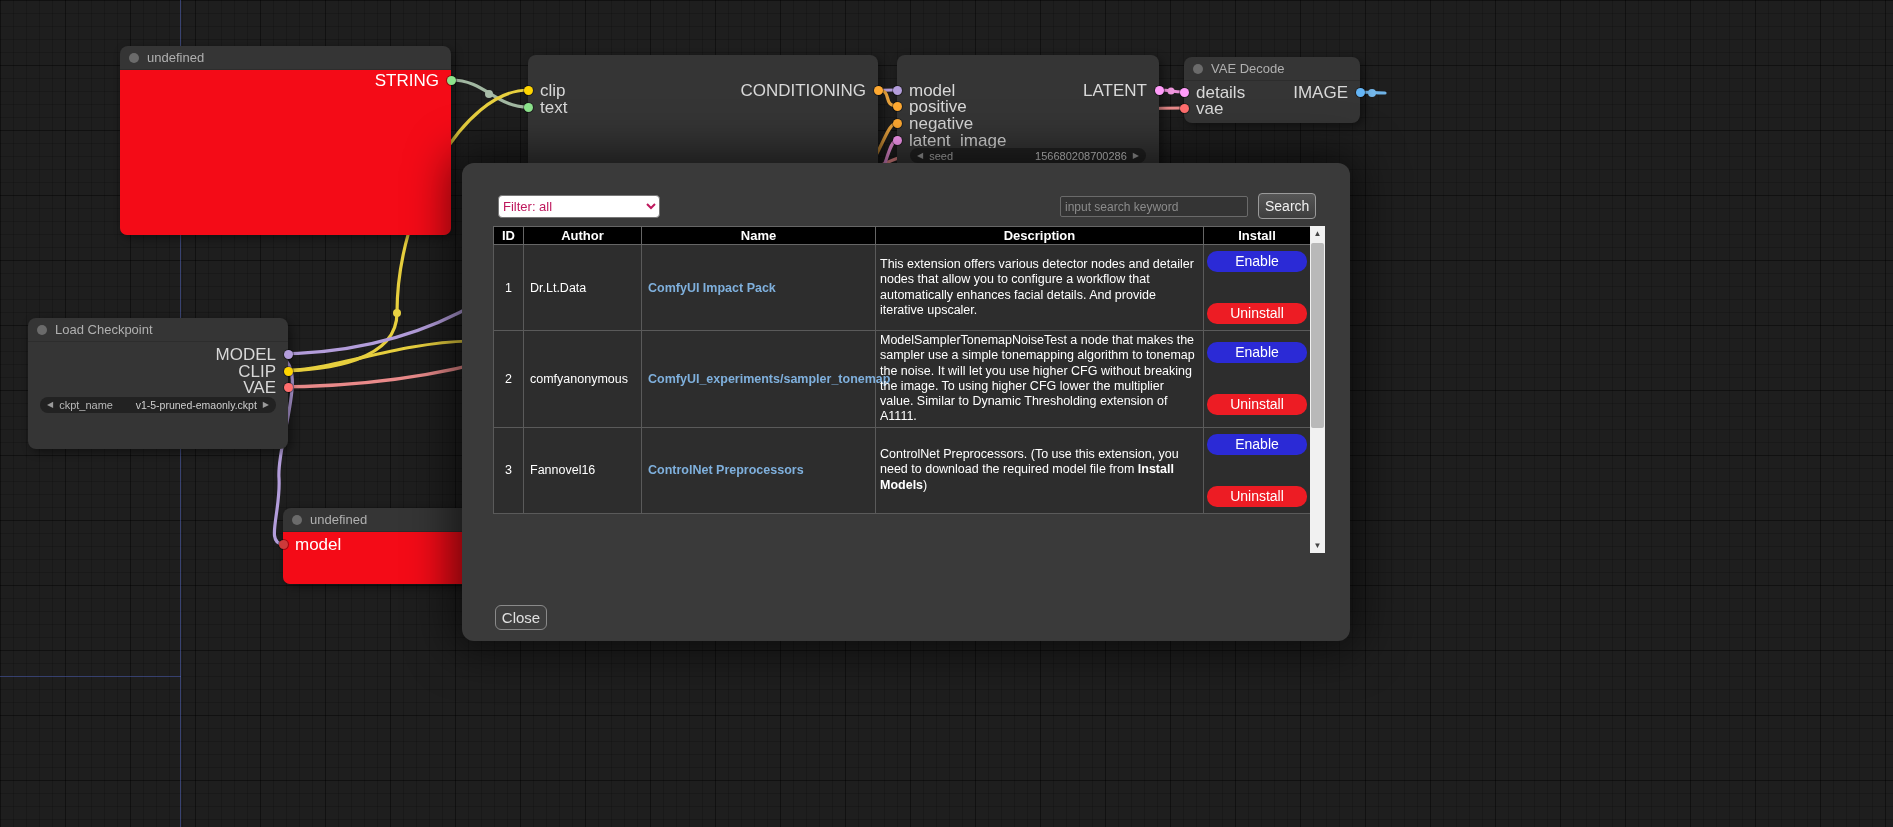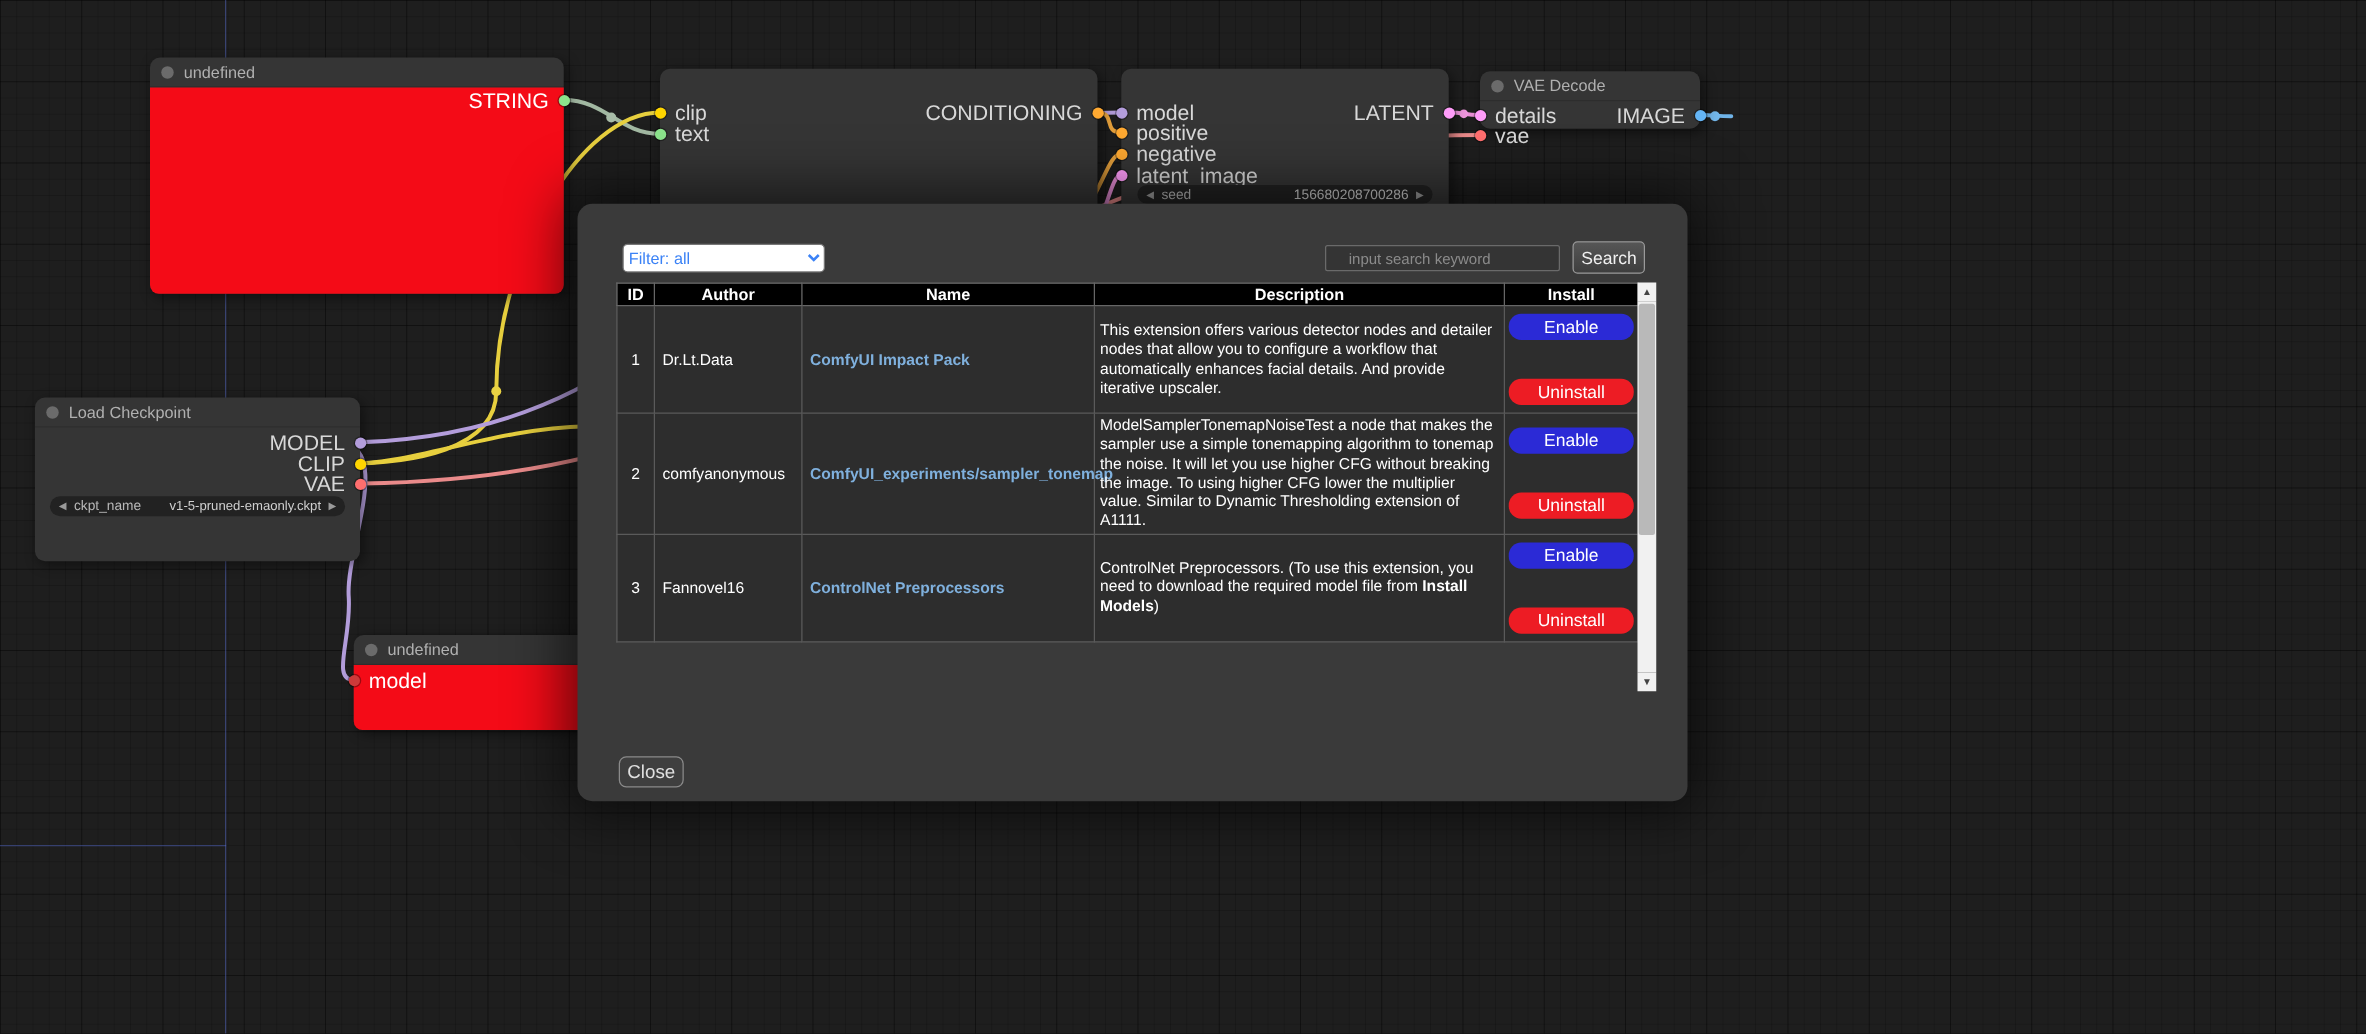--- a/index.html
+++ b/index.html
@@ -42,25 +42,25 @@
   .w-label{color:#b8b8b8;white-space:nowrap;}
   .w-value{margin-left:auto;color:#cfcfcf;white-space:nowrap;}
   .w-value.small{font-size:10.5px;}
   .w-arrow{font-size:8px;color:#9a9a9a;line-height:1;flex:0 0 auto;}
 
   
   .modal{position:absolute;left:462px;top:163px;width:888px;height:478px;z-index:10;
          background:#3a3a3a;border-radius:12px;box-shadow:0 0 45px 10px rgba(0,0,0,.6);
          color:#fff;}
   .filter-select{position:absolute;left:36px;top:32px;width:162px;height:23px;
-                 font-family:"Liberation Sans",sans-serif;font-size:13px;color:#3b82f6;
+                 font-family:"Liberation Sans",sans-serif;font-size:13px;color:#be185d;
                  background:#fff;border:1px solid #777;border-radius:4px;}
   .search-input{position:absolute;left:598px;top:33px;width:188px;height:21px;
                 background:#343434;border:1px solid #6a6a6a;border-radius:2px;
-                color:#ddd;font-family:"Liberation Sans",sans-serif;font-size:12px;padding:0 18px;}
+                color:#ddd;font-family:"Liberation Sans",sans-serif;font-size:12px;padding:0 4px;}
   .search-input::placeholder{color:#8b8b8b;}
   .search-btn{position:absolute;left:796px;top:30px;width:58px;height:26px;
               background:linear-gradient(#565656,#3e3e3e);border:1px solid #9a9a9a;border-radius:4px;
               color:#f0f0f0;font-family:"Liberation Sans",sans-serif;font-size:14px;cursor:pointer;}
   .ext-table{position:absolute;left:31px;top:63px;width:817px;border-collapse:collapse;
              table-layout:fixed;font-size:12.5px;color:#fff;}
   .ext-table th{background:#000;color:#fff;font-weight:bold;font-size:13px;
                 border:1px solid #666;padding:1px 2px;height:15px;}
   .ext-table td{background:#2d2d2d;border:1px solid #5a5a5a;vertical-align:middle;}
   .cell-id{text-align:center;}
@@ -160,21 +160,21 @@
       <span class="dot out-dot" style="background:var(--slot-latent)"></span>
     </div>
     <div class="widget" style="left:13px;right:13px;top:93px">
       <span class="w-arrow">◀</span>
       <span class="w-label">seed</span>
       <span class="w-value">156680208700286</span>
       <span class="w-arrow">▶</span>
     </div>
   </div>
 
-  <div class="node" style="left:1184px;top:57px;width:176px;height:46px">
+  <div class="node" style="left:1184px;top:57px;width:176px;height:66px">
     <div class="node-header">
       <span class="collapse-dot"></span>
       <span class="node-title">VAE Decode</span>
     </div>
     <div class="slot in" style="top:27px">
       <span class="dot in-dot" style="background:var(--slot-latent)"></span>
       <span class="slot-label">details</span>
     </div>
     <div class="slot in" style="top:43px">
       <span class="dot in-dot" style="background:var(--slot-vae)"></span>

